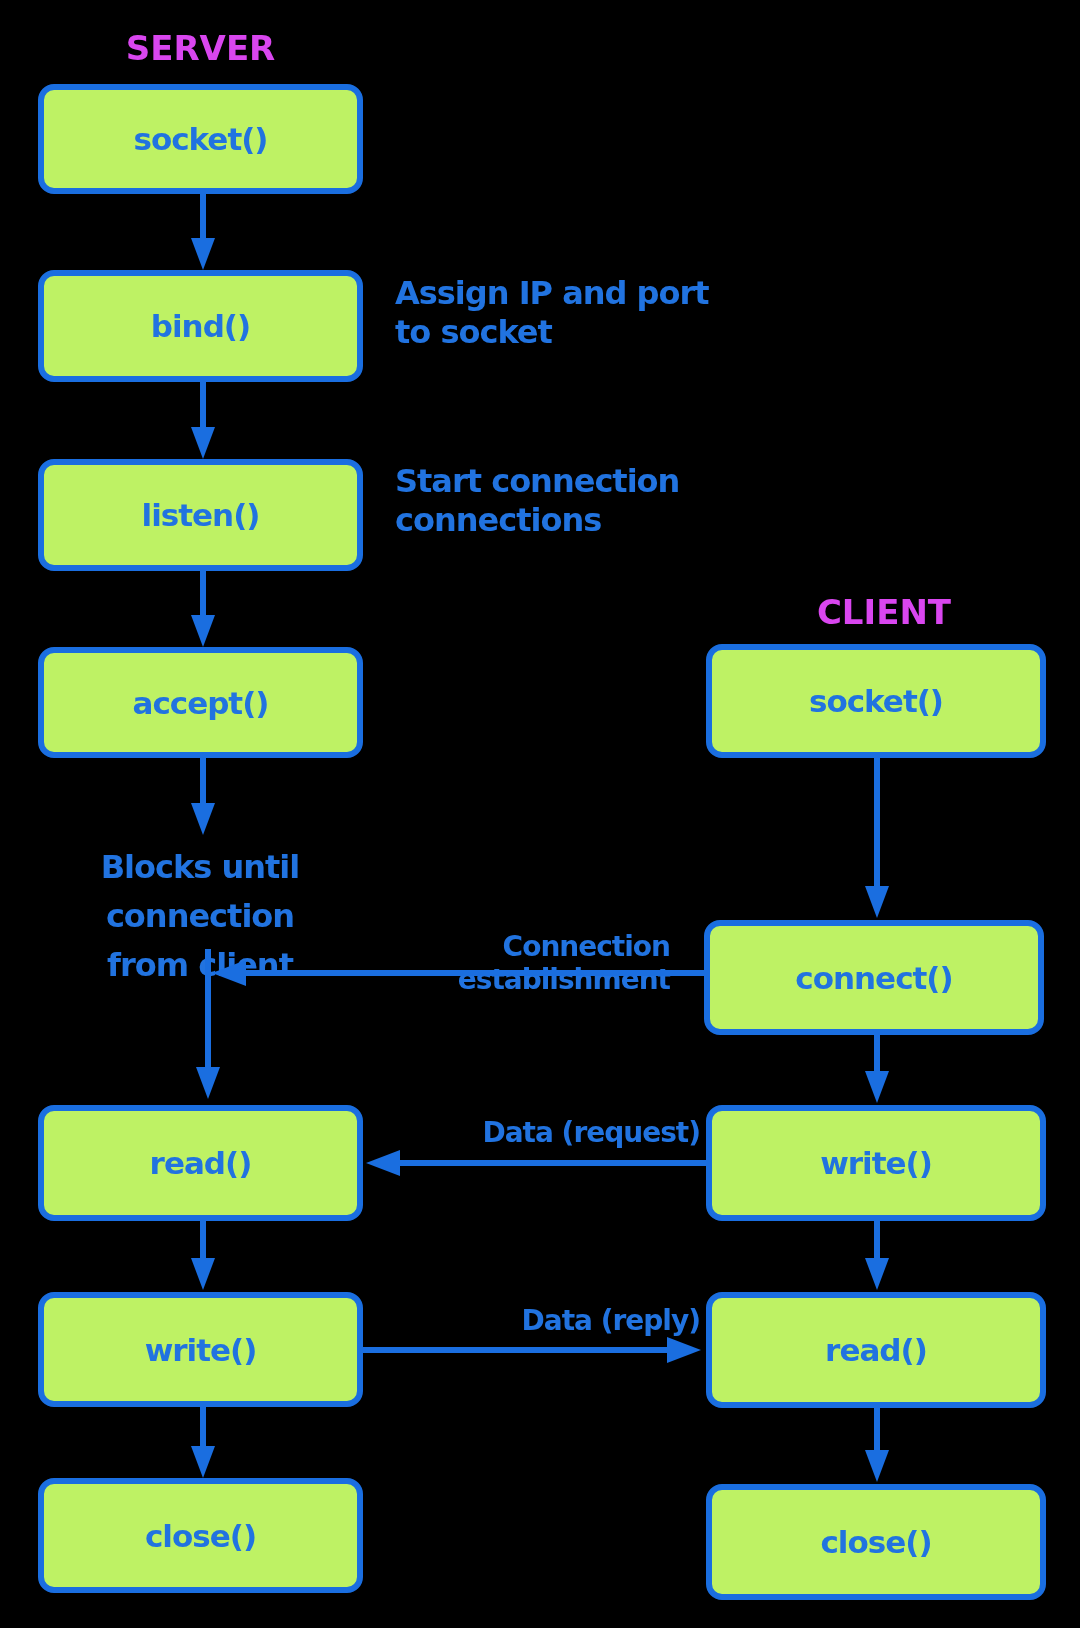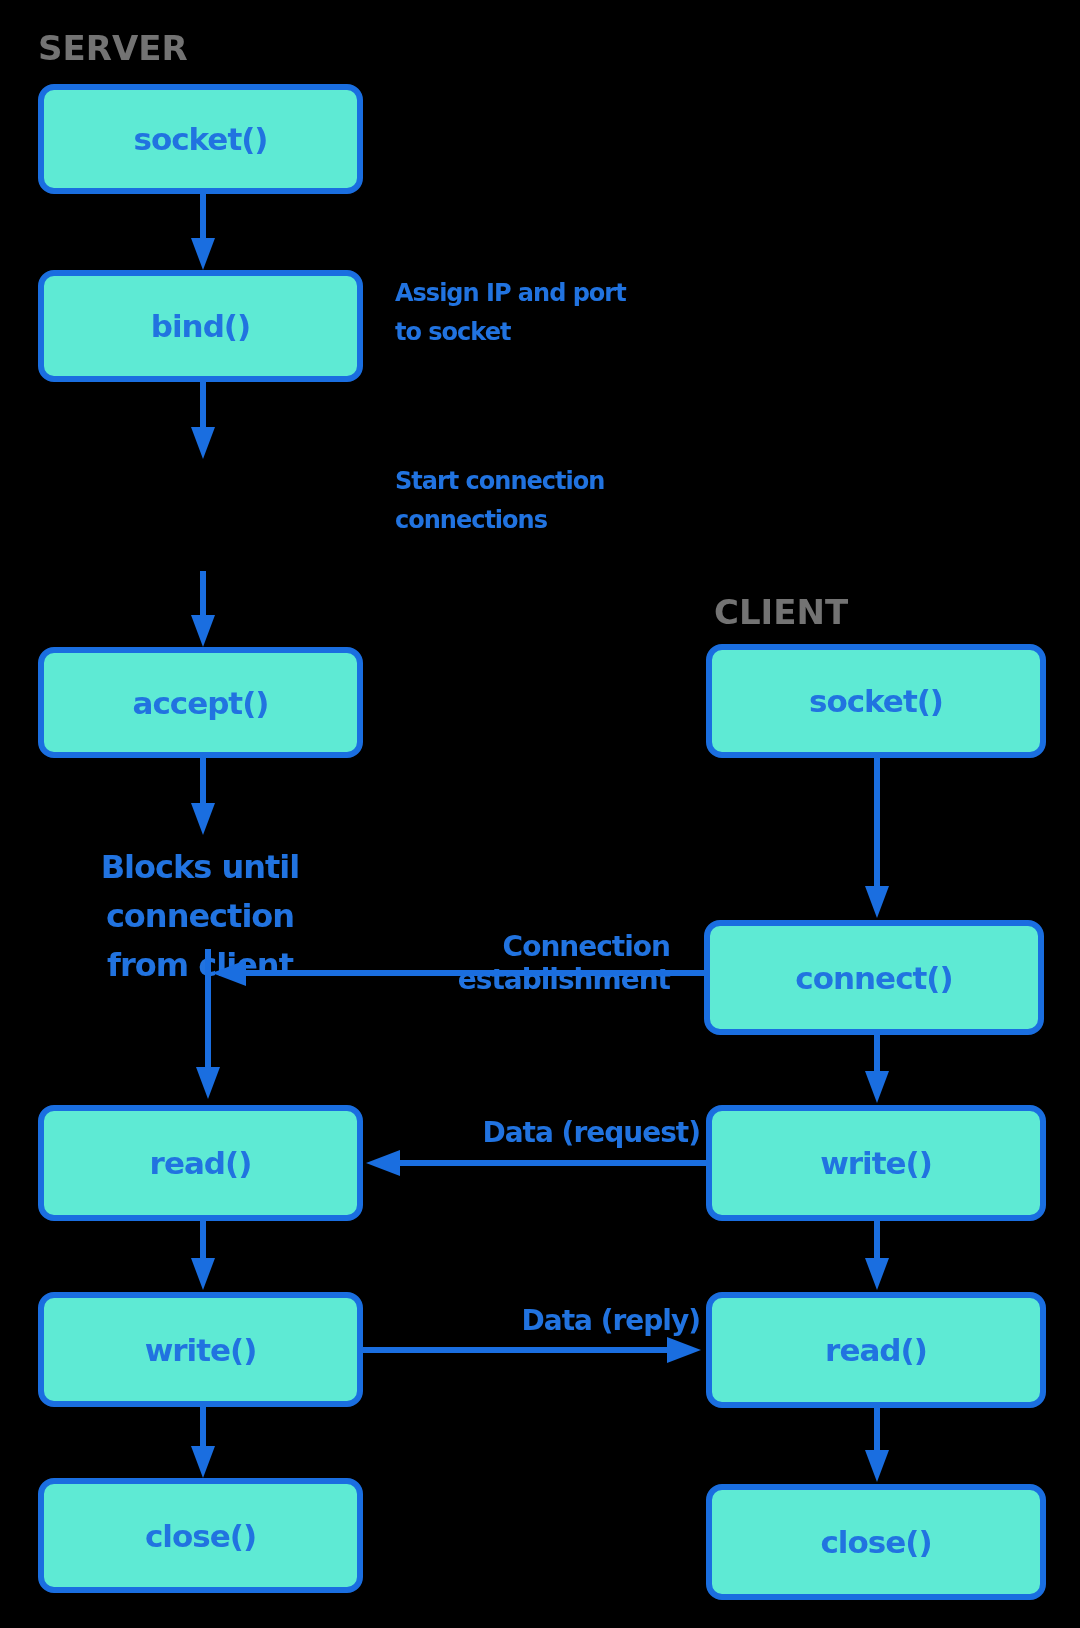--- a/index.html
+++ b/index.html
@@ -6,40 +6,40 @@
   .canvas{
     position:relative;
     width:1080px;height:1628px;
     background:#000000;
     overflow:hidden;
     font-family:"DejaVu Sans","Liberation Sans",sans-serif;
     font-weight:700;
   }
   .box{
     position:absolute;
-    background:#5eead4;
+    background:#bef264;
     border:6px solid #1a6ee0;
     border-radius:16px;
     box-sizing:border-box;
     display:flex;align-items:center;justify-content:center;
     color:#2173e0;
     font-size:31px;
     letter-spacing:-1px;
   }
   .col-title{
     position:absolute;
-    color:#737373;
+    color:#d946ef;
     font-size:34px;
-    text-align:left;
+    text-align:center;
     letter-spacing:0px;
   }
   .note{
     position:absolute;
     color:#2173e0;
-    font-size:24px;
+    font-size:32px;
     line-height:39px;
     letter-spacing:-1px;
     text-align:left;
   }
   .note-big{
     position:absolute;
     color:#2173e0;
     font-size:32px;
     line-height:49px;
     letter-spacing:-1px;
@@ -76,20 +76,21 @@
 </head>
 <body>
 
 <div class="canvas">
 
   <div class="col-title" style="left:38px;top:28px;width:325px">SERVER</div>
   <div class="col-title" style="left:714px;top:592px;width:340px">CLIENT</div>
 
   <div class="box" style="left:38px;top:84px;width:325px;height:110px">socket()</div>
   <div class="box" style="left:38px;top:270px;width:325px;height:112px">bind()</div>
+  <div class="box" style="left:38px;top:459px;width:325px;height:112px">listen()</div>
   <div class="box" style="left:38px;top:647px;width:325px;height:111px">accept()</div>
   <div class="box" style="left:38px;top:1105px;width:325px;height:116px">read()</div>
   <div class="box" style="left:38px;top:1292px;width:325px;height:115px">write()</div>
   <div class="box" style="left:38px;top:1478px;width:325px;height:115px">close()</div>
 
   <div class="box" style="left:706px;top:644px;width:340px;height:114px">socket()</div>
   <div class="box" style="left:704px;top:920px;width:340px;height:115px">connect()</div>
   <div class="box" style="left:706px;top:1105px;width:340px;height:116px">write()</div>
   <div class="box" style="left:706px;top:1292px;width:340px;height:116px">read()</div>
   <div class="box" style="left:706px;top:1484px;width:340px;height:116px">close()</div>

